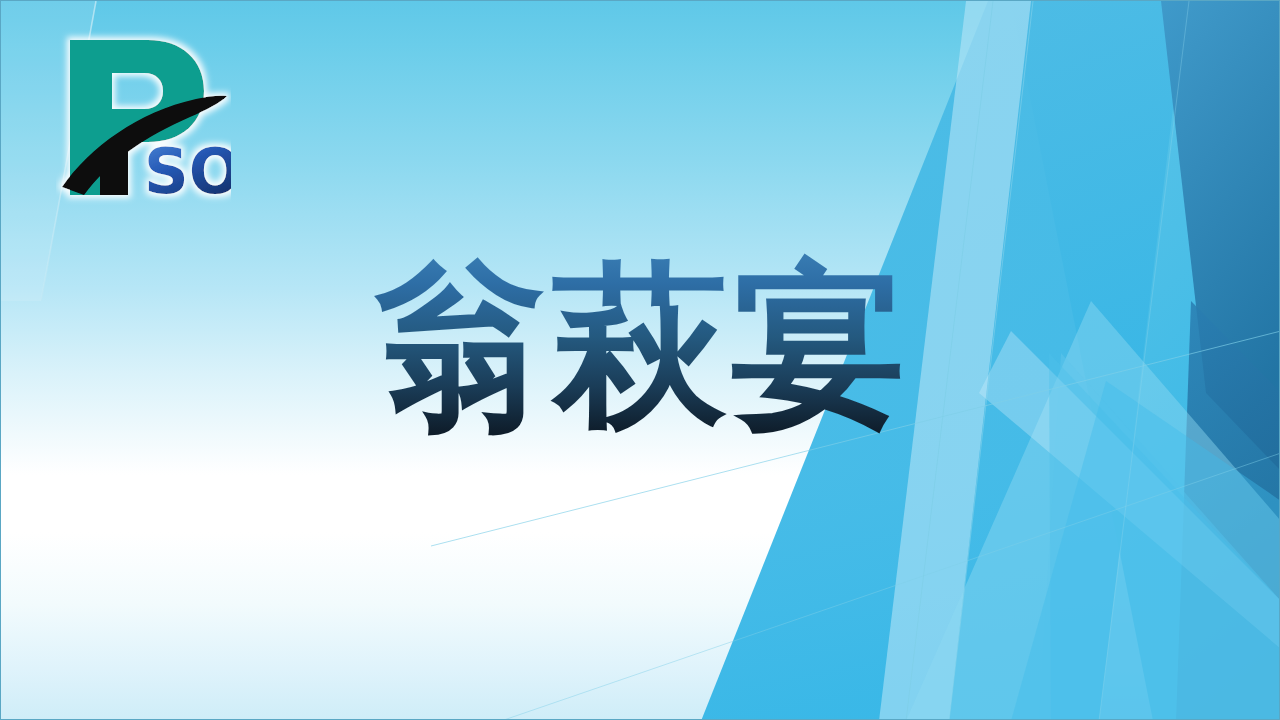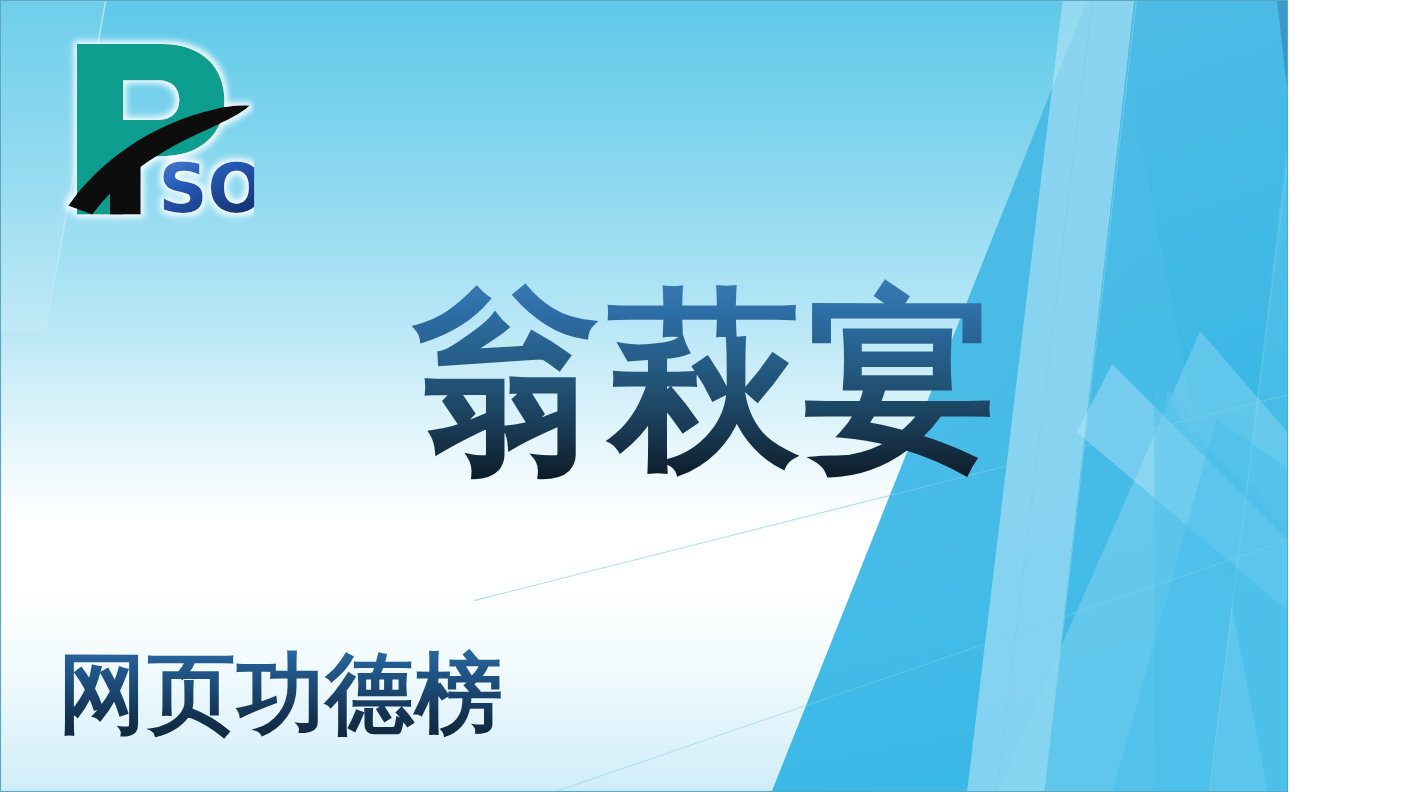--- a/index.html
+++ b/index.html
@@ -9,21 +9,21 @@
   }
   body {
     width: 1280px;
     height: 720px;
     overflow: hidden;
     font-family: "DejaVu Sans", "Liberation Sans", sans-serif;
   }
 
   #slide {
     position: relative;
-    width: 1171px;
+    width: 1280px;
     height: 720px;
     overflow: hidden;
     box-sizing: border-box;
     border: 1px solid #5AA7C4;
     background: linear-gradient(to bottom,
         #5FC8E8 0%,
         #6ACDEA 6%,
         #8BD8EF 22%,
         #B6E6F6 40%,
         #DAF2FA 52%,
@@ -187,15 +187,14 @@
                C164 74 150 81 134 88 C90 107 52 133 28 166 Z" fill="#0A0A0A"></path>
 
       <path d="M44 118 L72 104 V166 H44 Z" fill="#101010"></path>
 
       <text x="88" y="164" font-family="'DejaVu Sans','Liberation Sans',sans-serif" font-size="62" font-weight="bold" fill="url(#gSO)">SO</text>
     </g>
   </svg>
 
   <div id="title">翁萩宴</div>
 
-  <div id="subtitle">网页功德榜</div>
 
 </div>
 
 </body></html>

